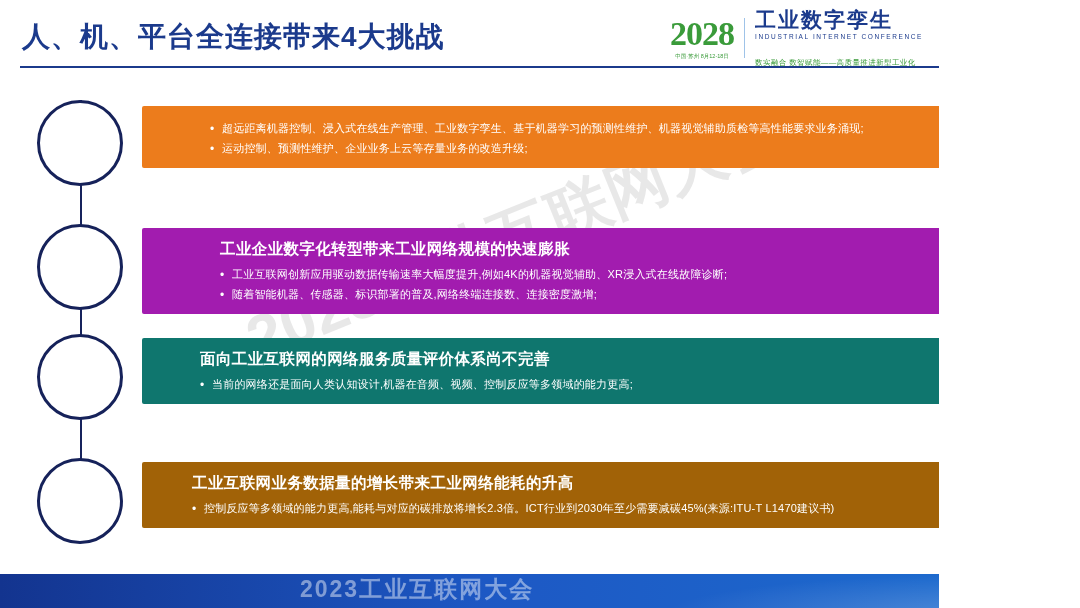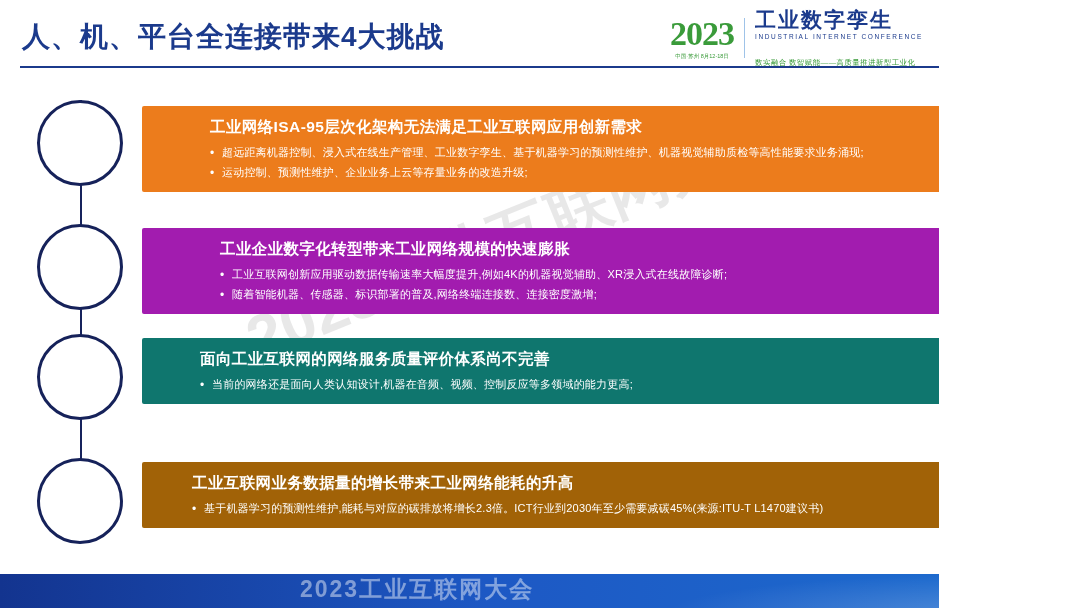--- a/index.html
+++ b/index.html
@@ -71,21 +71,20 @@
     font-size: 6.5px;
     color: #1b3a8c;
     letter-spacing: 1.6px;
     margin-top: 2px;
   }
   .logo-tag {
     font-size: 7.5px;
     color: #3a9b3a;
     letter-spacing: 0.4px;
     margin-top: 18px;
-    font-family: Liberation Serif, serif;
   }
 
   
   .watermark {
     position: absolute;
     left: 250px; top: 300px;
     transform: rotate(-22deg);
     transform-origin: left center;
     font-size: 62px;
     font-weight: bold;
@@ -205,39 +204,38 @@
 </head>
 <body>
 
 <div class="slide">
 
   <div class="title">人、机、平台全连接带来4大挑战</div>
   <div class="title-rule"></div>
 
   <div class="logo">
     <div>
-      <div class="logo-year">2023</div>
+      <div class="logo-year">2028</div>
       <div class="logo-year-sub">中国·苏州  8月12-18日</div>
     </div>
     <div class="logo-divider"></div>
     <div>
       <div class="logo-cn">工业数字孪生</div>
       <div class="logo-en">INDUSTRIAL INTERNET CONFERENCE</div>
       <div class="logo-tag">数实融合  数智赋能——高质量推进新型工业化</div>
     </div>
   </div>
 
   <div class="watermark">2023工业互联网大会</div>
 
   <div class="timeline"></div>
 
   <div class="row" id="row1">
     <div class="circle"></div>
     <div class="band orange">
-      <h3>工业网络ISA-95层次化架构无法满足工业互联网应用创新需求</h3>
       <ul>
         <li>超远距离机器控制、浸入式在线生产管理、工业数字孪生、基于机器学习的预测性维护、机器视觉辅助质检等高性能要求业务涌现;</li>
         <li>运动控制、预测性维护、企业业务上云等存量业务的改造升级;</li>
       </ul>
     </div>
   </div>
 
   <div class="row" id="row2">
     <div class="circle"></div>
     <div class="band green">
@@ -257,21 +255,21 @@
         <li>当前的网络还是面向人类认知设计,机器在音频、视频、控制反应等多领域的能力更高;</li>
       </ul>
     </div>
   </div>
 
   <div class="row" id="row4">
     <div class="circle"></div>
     <div class="band navy">
       <h3>工业互联网业务数据量的增长带来工业网络能耗的升高</h3>
       <ul>
-        <li>基于机器学习的预测性维护,能耗与对应的碳排放将增长2.3倍。ICT行业到2030年至少需要减碳45%(来源:ITU-T L1470建议书)</li>
+        <li>控制反应等多领域的能力更高,能耗与对应的碳排放将增长2.3倍。ICT行业到2030年至少需要减碳45%(来源:ITU-T L1470建议书)</li>
       </ul>
     </div>
   </div>
 
   <div class="footer">
     <div class="footer-wave"></div>
     <div class="footer-text">2023工业互联网大会</div>
   </div>
 
 </div>

